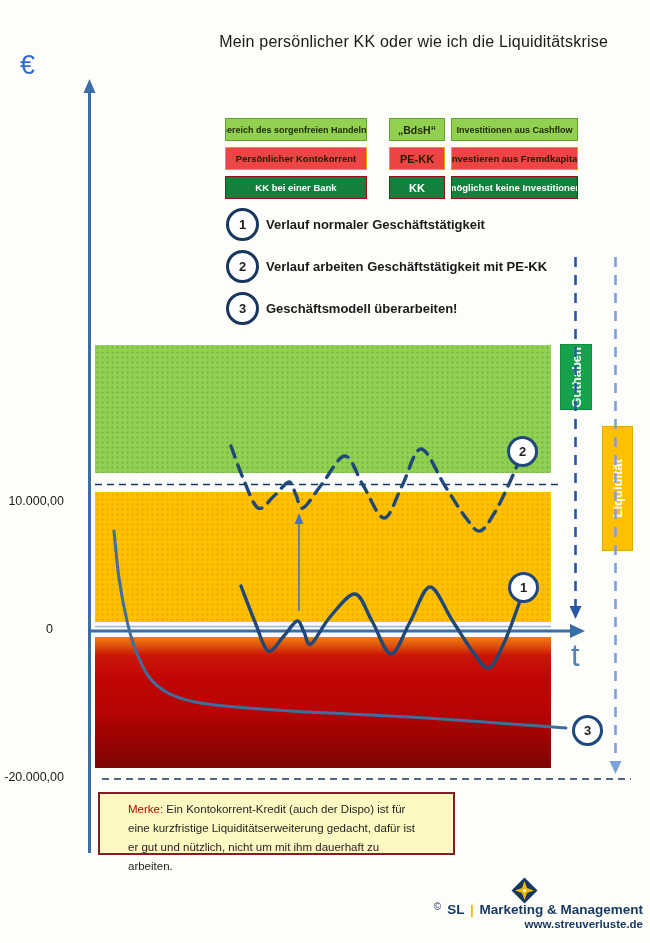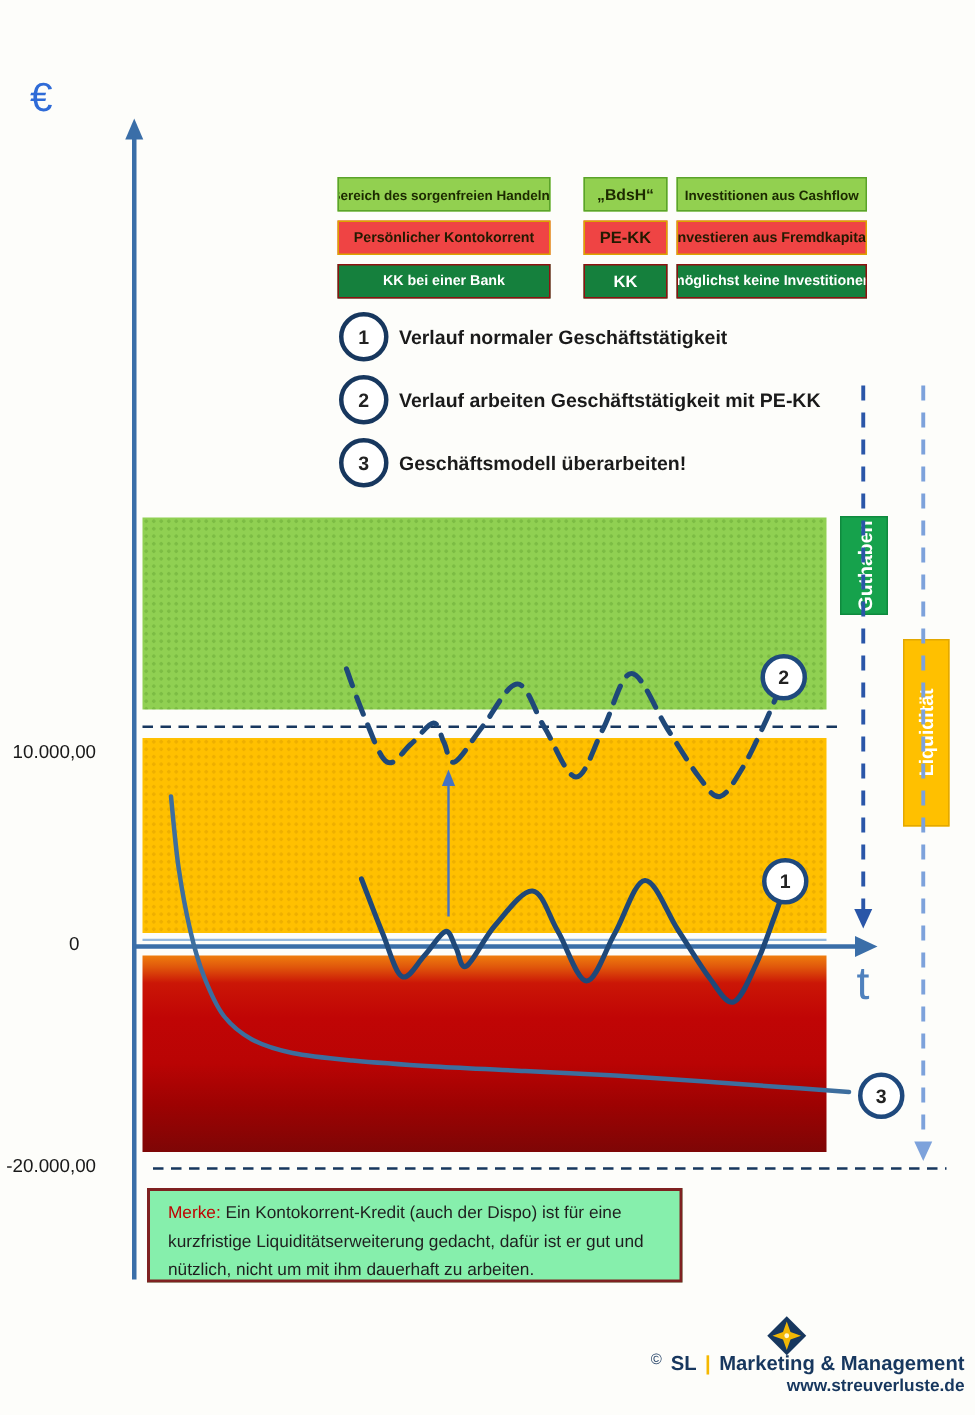--- a/index.html
+++ b/index.html
@@ -51,36 +51,37 @@
     color:#fff;font-weight:700;font-size:13px;}
   .vbox span{writing-mode:vertical-rl;transform:rotate(180deg);white-space:nowrap;}
   .vbox-guthaben{left:560px;top:344px;width:32px;height:66px;background:#16a24c;border:1px solid #0f8a3e;}
   .vbox-liquid{left:602px;top:426px;width:31px;height:125px;background:#ffc000;border:1px solid #e3a800;}
   
   .marker{width:31px;height:31px;border:3px solid #1f497d;border-radius:50%;background:#fff;
     box-sizing:border-box;display:flex;align-items:center;justify-content:center;
     font-size:13px;font-weight:700;color:#222;z-index:5;}
   .m1{left:508px;top:572px;} .m2{left:507px;top:436px;} .m3{left:572px;top:715px;}
   
-  .merke{left:98px;top:792px;width:357px;height:63px;border:2px solid #7f2121;background:#86efac;
-    box-sizing:border-box;padding:6px 12px;font-size:11.5px;line-height:19px;color:#1f1f1f;}
+  .merke{left:98px;top:792px;width:357px;height:63px;border:2px solid #7f2121;background:#fef9c3;
+    box-sizing:border-box;padding:6px 28px;font-size:11.5px;line-height:19px;color:#1f1f1f;}
   .merke .lead{color:#c00000;}
   
   .footer-brand{left:250px;top:901px;width:393px;text-align:right;color:#17375e;
     font-size:13.5px;font-weight:700;white-space:nowrap;}
   .footer-brand .copy{font-size:10px;vertical-align:4px;font-weight:400;margin-right:6px;}
   .footer-brand .sep{color:#f5b800;padding:0 2px;}
   .footer-url{left:250px;top:918px;width:393px;text-align:right;color:#17375e;font-size:11.5px;font-weight:bold;}
   .logo-svg{left:511px;top:877px;}
   svg.overlay{position:absolute;left:0;top:0;z-index:4;pointer-events:none;}
 </style>
 </head>
 <body>
 
 <div class="abs title">
+  <div>Mein persönlicher KK oder wie ich die Liquiditätskrise</div>
 </div>
 
 <div class="abs euro">€</div>
 <div class="abs tlabel">t</div>
 
 <div class="abs lg-row lg-zone lg-green r1">Bereich des sorgenfreien Handelns</div>
 <div class="abs lg-row lg-abbr lg-green r1">„BdsH“</div>
 <div class="abs lg-row lg-act  lg-green r1">Investitionen aus Cashflow</div>
 
 <div class="abs lg-row lg-zone lg-yellow r2">Persönlicher Kontokorrent</div>

